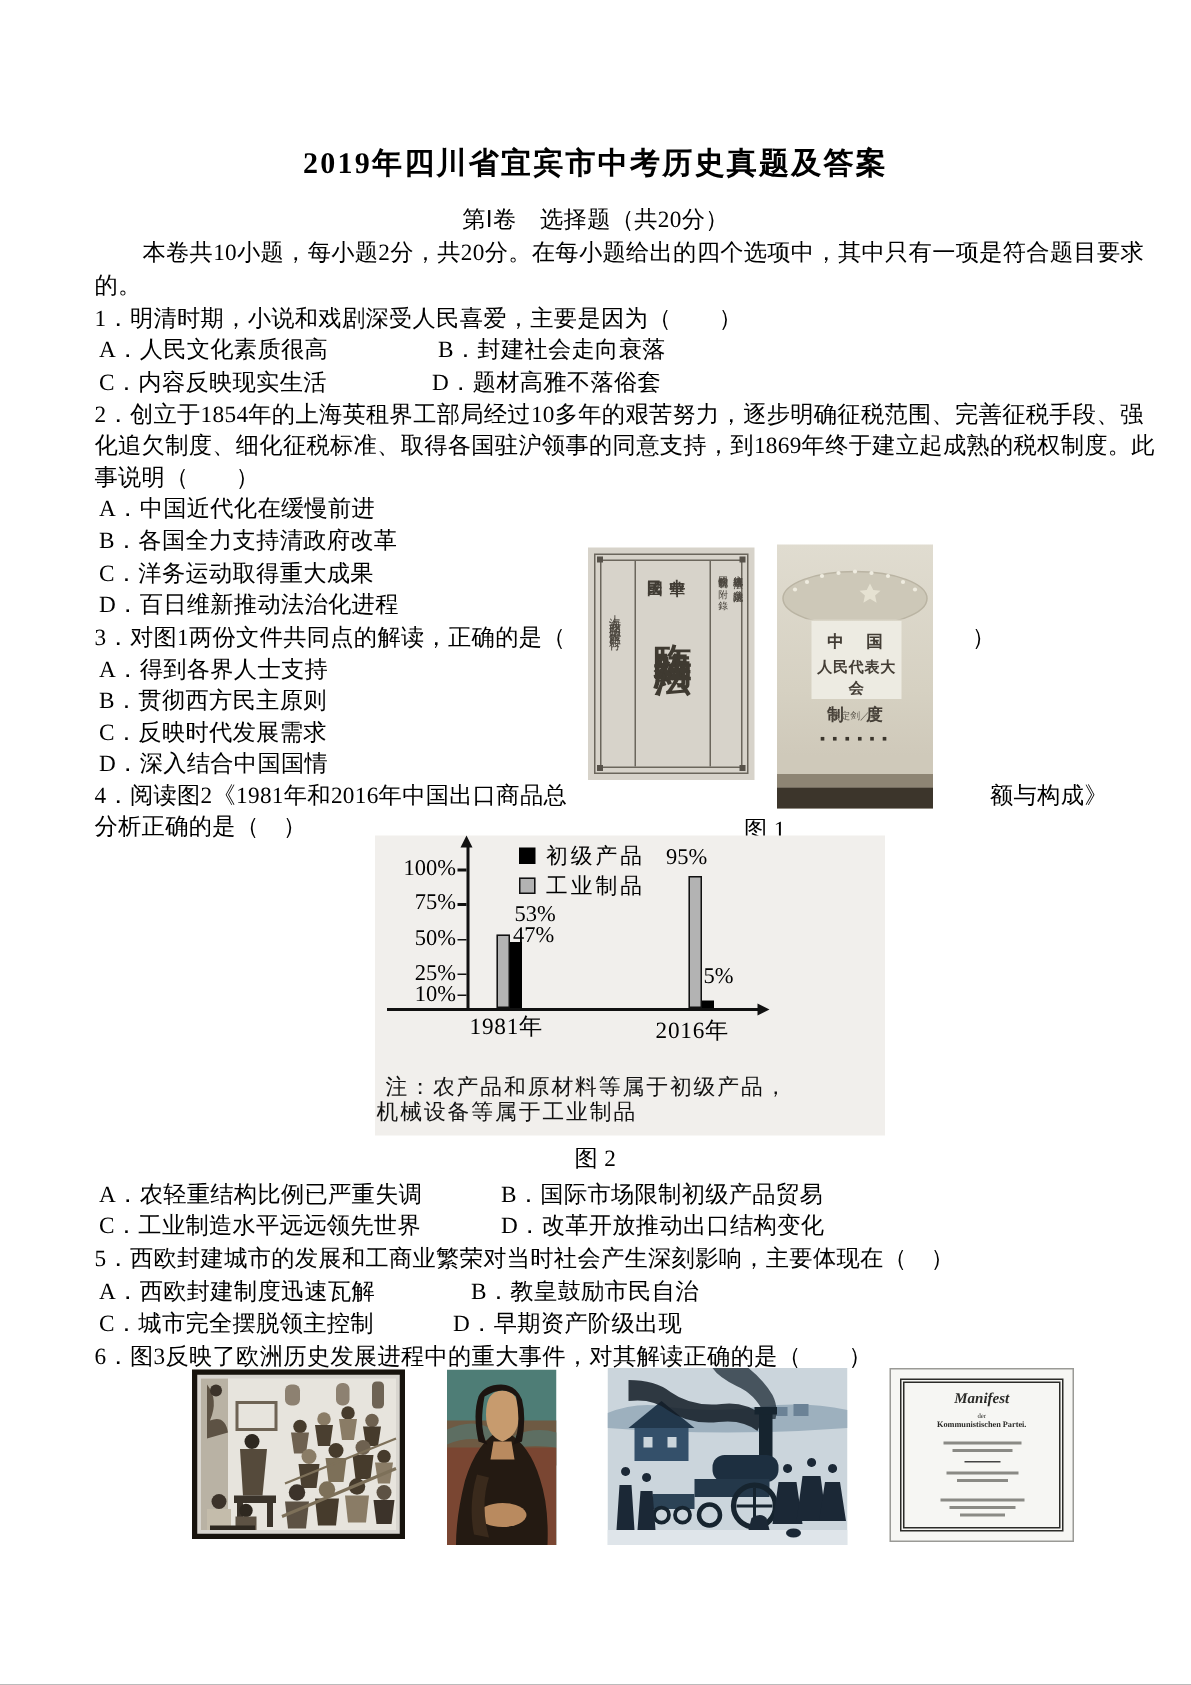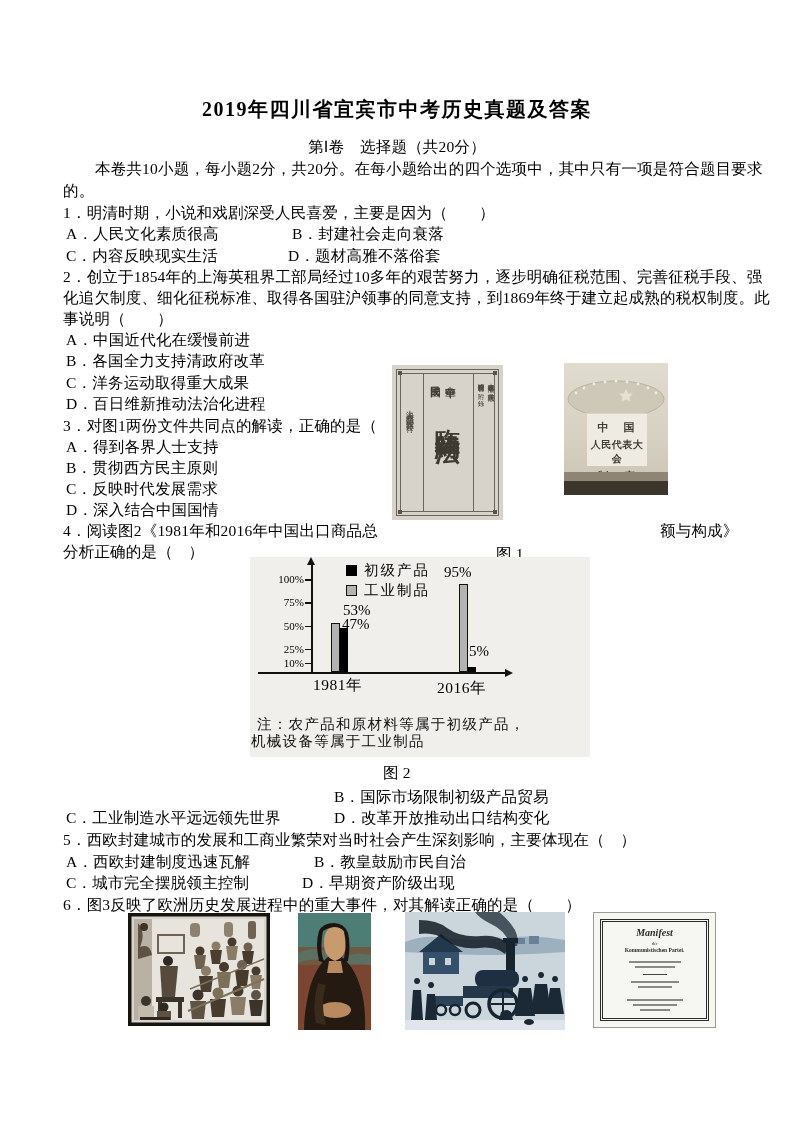--- a/index.html
+++ b/index.html
@@ -15,42 +15,42 @@
   .book1 .frame1{position:absolute;inset:4px;border:1px solid #6b665c;}
   .book1 .frame2{position:absolute;inset:8px;border:1px solid #6b665c;}
   .book1 .corner{position:absolute;width:4px;height:4px;background:#57524a;}
   .book1 .vline{position:absolute;top:9px;bottom:9px;width:1px;background:#6b665c;}
   .vtext{writing-mode:vertical-rl;text-orientation:upright;white-space:pre;}
   .book1 .spine{position:absolute;left:11px;top:38px;font-size:8px;letter-spacing:2px;color:#4a453d;}
   .book1 .hdr{position:absolute;left:36px;top:13px;font-size:10.5px;font-weight:bold;color:#413c34;letter-spacing:1px;line-height:15px;}
   .book1 .big{position:absolute;left:43px;top:44px;font-size:25px;font-weight:bold;color:#3f3a31;letter-spacing:3px;line-height:1;}
   .book1 .side{position:absolute;left:84px;top:13px;font-size:6.5px;color:#4a453d;line-height:10px;letter-spacing:.5px;}
 
-  .book2{left:518px;top:363px;width:104px;height:132px;background:linear-gradient(#e0dcd0 0%,#d6d1c2 55%,#cfc9ba 80%);margin-left:46px;}
+  .book2{left:518px;top:363px;width:104px;height:176px;background:linear-gradient(#e0dcd0 0%,#d6d1c2 55%,#cfc9ba 80%);}
   .book2 .whitebox{position:absolute;left:23px;top:51px;width:60px;height:52px;background:#edebe2;
                    text-align:center;color:#433d35;font-weight:bold;}
   .book2 .t1{margin-top:6px;font-size:11px;letter-spacing:2px;}
   .book2 .t2{font-size:10px;margin-top:3px;letter-spacing:.5px;}
   .book2 .t3{font-size:11px;margin-top:3px;letter-spacing:2px;}
   .book2 .author{position:absolute;left:0;top:110px;width:100%;text-align:center;font-size:6.5px;color:#5a544a;}
   .book2 .marks{position:absolute;left:0;top:128px;width:100%;text-align:center;font-size:5px;color:#3a352c;letter-spacing:2px;}
   .book2 .band1{position:absolute;left:0;bottom:14px;width:100%;height:9px;background:#8e8574;}
   .book2 .band2{position:absolute;left:0;bottom:0;width:100%;height:14px;background:#3c352b;}
 
   
   .chart-box{position:absolute;left:250px;top:557px;width:340px;height:200px;background:#f1efec;}
   .chart-plot{position:absolute;inset:0;}
   .axis-y{position:absolute;left:61px;top:6px;width:1.5px;height:109.5px;background:#111;}
   .axis-x{position:absolute;left:8px;top:115px;width:249px;height:1.5px;background:#111;}
   .arrow-up{position:absolute;left:57px;top:0;width:0;height:0;
             border-left:4.5px solid transparent;border-right:4.5px solid transparent;border-bottom:8px solid #111;}
   .arrow-right{position:absolute;left:255px;top:112px;width:0;height:0;
             border-top:4.5px solid transparent;border-bottom:4.5px solid transparent;border-left:8px solid #111;}
   .bar{position:absolute;box-sizing:border-box;}
-  .ytick-label{position:absolute;left:2px;width:52px;text-align:right;font-size:11px;line-height:18px;}
+  .ytick-label{position:absolute;left:2px;width:52px;text-align:right;font-size:15px;line-height:18px;}
   .ytick-mark{position:absolute;left:55px;width:6px;height:1.5px;background:#111;}
   .value-label{position:absolute;font-size:15px;line-height:17px;}
   .cat-label{position:absolute;font-size:15.5px;line-height:18px;letter-spacing:.5px;}
   .legend-row{position:absolute;display:flex;align-items:center;gap:7px;font-size:14.5px;letter-spacing:2px;}
   .legend-sq{width:11px;height:11px;box-sizing:border-box;display:inline-block;}
   .footnote{position:absolute;font-size:14.5px;letter-spacing:1.3px;white-space:pre;color:#111;}
 
   
   .fig3{position:absolute;}
   .manifest{left:593px;top:912px;width:123px;height:116px;background:#f6f6f3;border:1px solid #9a9a96;box-sizing:border-box;}
@@ -171,20 +171,21 @@
         <div class="value-label" style="left: 194px; top: 7px;">95%</div>
         <div class="value-label" style="left: 219px; top: 86px;">5%</div>
         <div class="cat-label" style="left: 63px; top: 119px;">1981年</div>
         <div class="cat-label" style="left: 187px; top: 122px;">2016年</div>
       </div>
     <div class="footnote" style="left:7px;top:158px">注：农产品和原材料等属于初级产品，</div>
     <div class="footnote" style="left:1px;top:175px">机械设备等属于工业制品</div>
   </div>
   <div class="line" style="left:383px;top:763px">图 2</div>
 
+  <div class="line" style="left:66px;top:787px">A．农轻重结构比例已严重失调</div>
   <div class="line" style="left:334px;top:787px">B．国际市场限制初级产品贸易</div>
   <div class="line" style="left:66px;top:808px">C．工业制造水平远远领先世界</div>
   <div class="line" style="left:334px;top:808px">D．改革开放推动出口结构变化</div>
 
   <div class="line" style="left:63px;top:830px">5．西欧封建城市的发展和工商业繁荣对当时社会产生深刻影响，主要体现在（　）</div>
   <div class="line" style="left:66px;top:852px">A．西欧封建制度迅速瓦解</div>
   <div class="line" style="left:314px;top:852px">B．教皇鼓励市民自治</div>
   <div class="line" style="left:66px;top:873px">C．城市完全摆脱领主控制</div>
   <div class="line" style="left:302px;top:873px">D．早期资产阶级出现</div>
 

